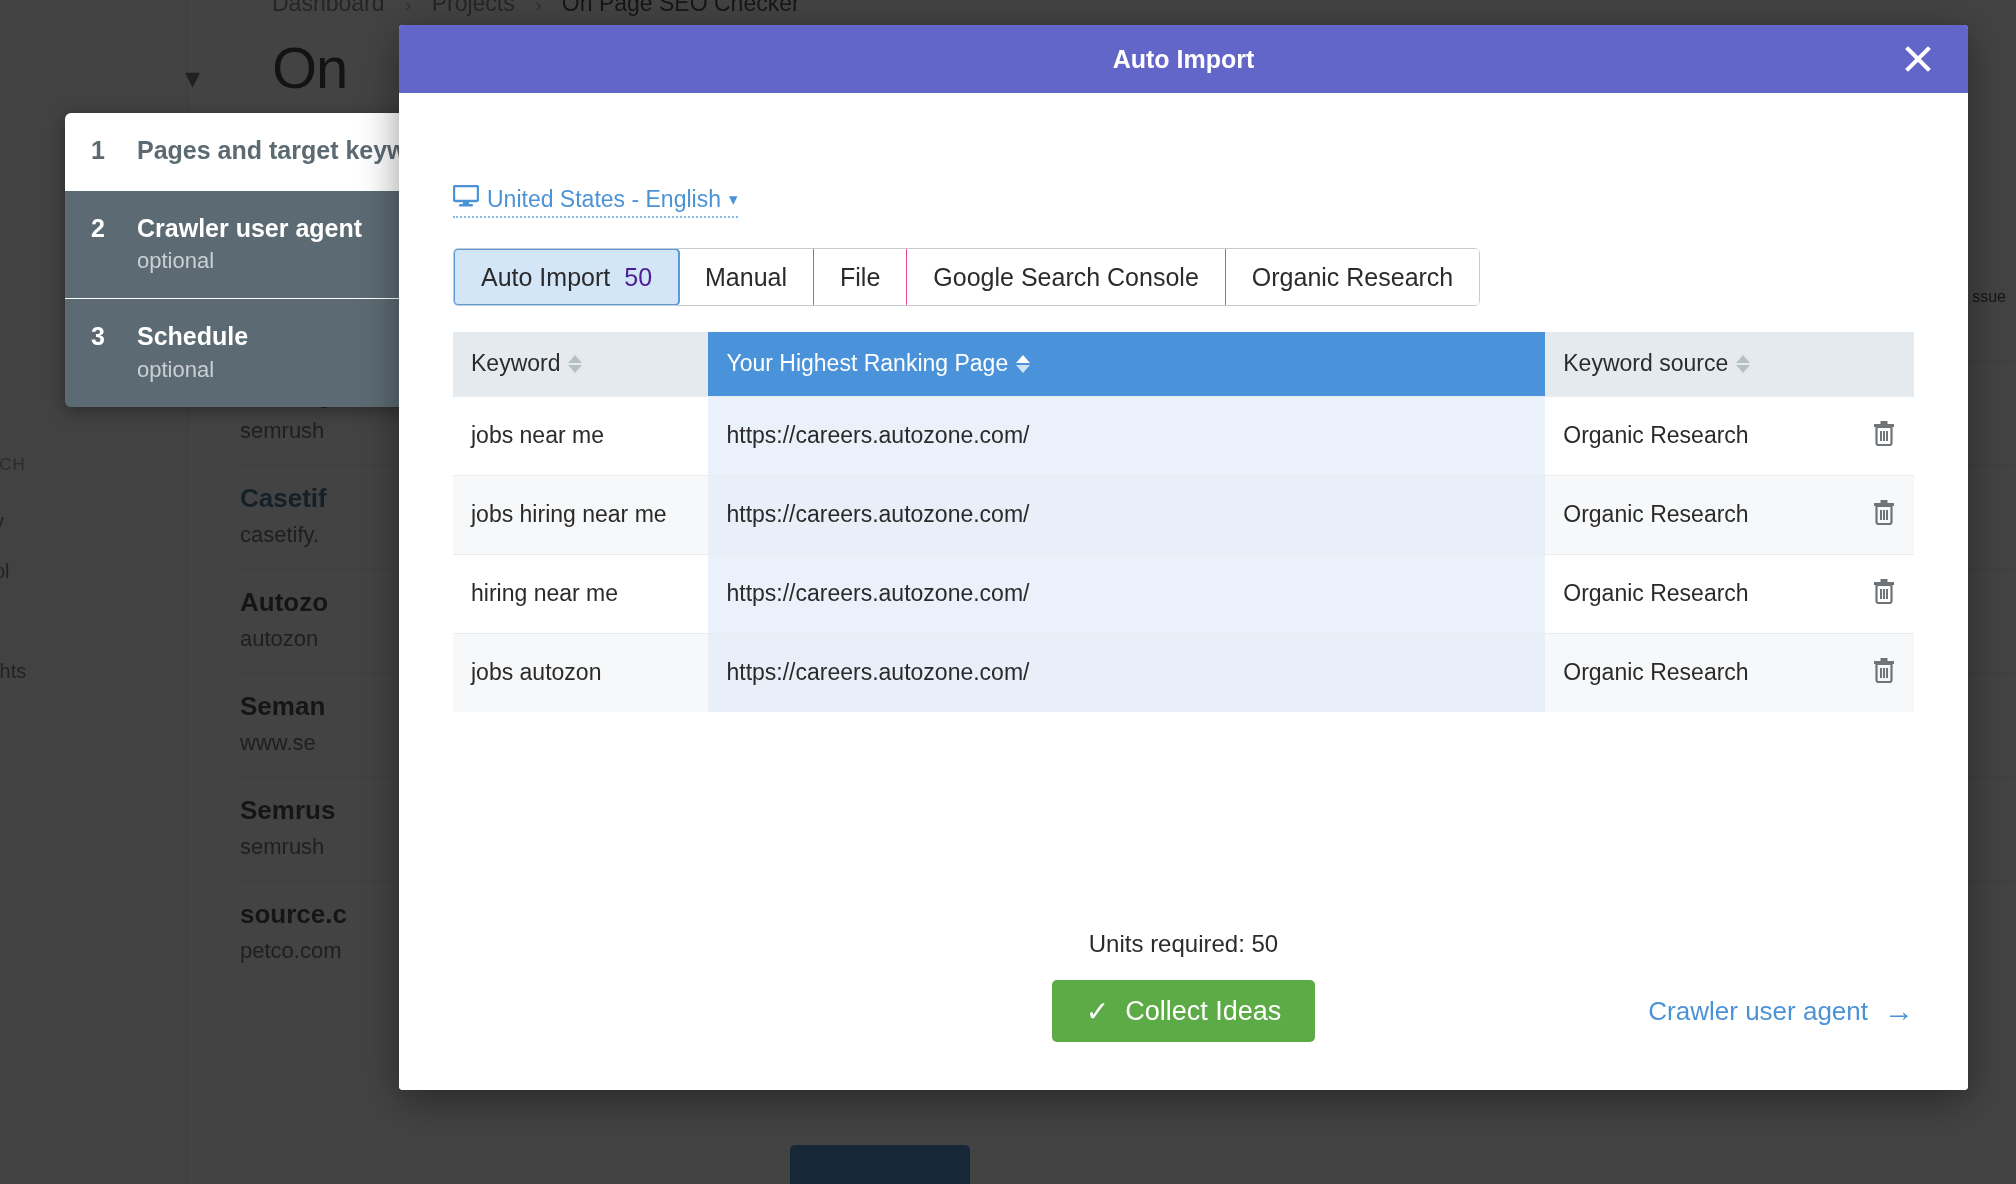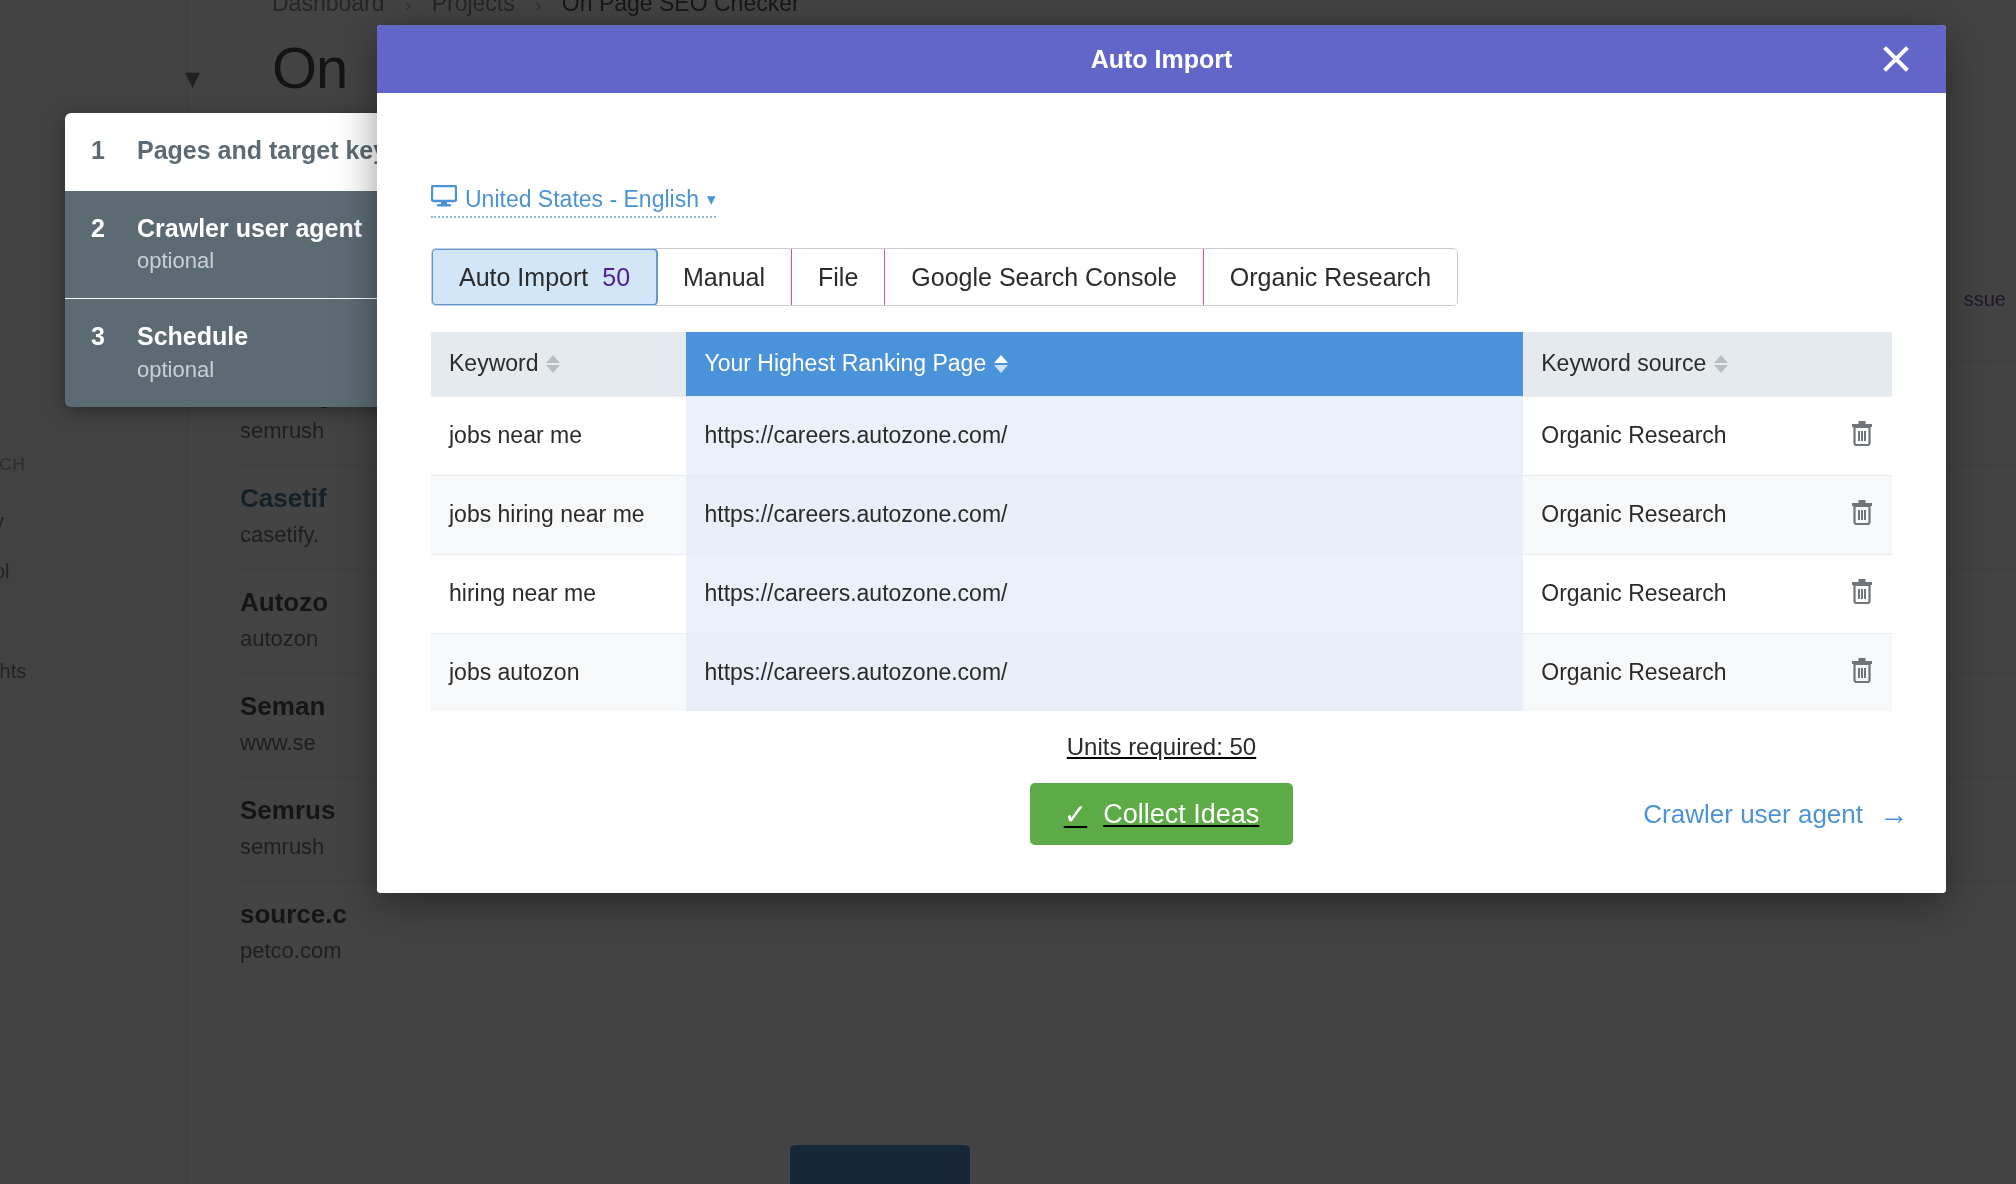--- a/index.html
+++ b/index.html
@@ -37,21 +37,21 @@
   .bg-rail-cap { font-size: 17px; letter-spacing: 1px; color: #8a8a8a; }
 
   .bg-list { position: absolute; left: 240px; top: 360px; width: 1776px; }
   .bg-list-item {
     padding: 18px 0 20px 0; border-top: 1px solid #e8e8e8;
   }
   .bg-li-title { font-size: 26px; font-weight: bold; color: #1b4f72; }
   .bg-li-title.dark { color: #1a1a1a; }
   .bg-li-sub { font-size: 22px; color: #4a4a4a; margin-top: 8px; }
   .bg-right-txt {
-    position: absolute; right: 10px; font-size: 20px; color: #4c1d95;
+    position: absolute; right: 10px; font-size: 16px; color: #0f172a;
   }
   .bg-blue-btn {
     position: absolute; left: 790px; top: 1145px;
     width: 180px; height: 52px; border-radius: 5px; background: #1f77c9;
   }
 
   
   #overlay {
     position: absolute; inset: 0;
     background: rgba(20,20,20,0.80);
@@ -80,22 +80,22 @@
   .step-label {
     font-size: 25px; font-weight: bold; line-height: 1.22;
   }
   .step.active .step-label { color: #5c6b73; }
   .step-opt {
     font-size: 22px; color: #c9d0d4; margin-top: 5px;
   }
 
   
   #modal {
-    position: absolute; left: 377px; top: 25px;
-    width: 1569px; height: 868px;
+    position: absolute; left: 399px; top: 25px;
+    width: 1569px; height: 1065px;
     background: #ffffff; border-radius: 4px;
     box-shadow: 0 10px 40px rgba(0,0,0,0.4);
     z-index: 10; overflow: hidden;
     display: flex; flex-direction: column;
   }
   .modal-head {
     height: 68px; flex: 0 0 68px;
     background: #6366c9;
     display: flex; align-items: center; justify-content: center;
     position: relative;
@@ -194,22 +194,21 @@
   }
   table.kw tbody tr.odd td.url  { background: #eaf1fa; }
   table.kw tbody tr.even td.url { background: #e8eff8; }
   td.url { white-space: nowrap; overflow: hidden; }
   td.del { text-align: right; padding-right: 22px; }
   .trash { cursor: pointer; display: inline-block; }
 
   
   .modal-foot {
     flex: 0 0 182px; position: relative; background: #ffffff;
-    padding: 0 37px;
-    text-decoration: underline;
+    padding: 0 54px;
   }
   .units {
     text-align: center; font-size: 24px; color: #2b2b2b;
     padding-top: 22px;
   }
   .foot-row {
     display: flex; align-items: center; justify-content: center;
     margin-top: 22px; position: relative;
   }
   .btn-collect {

